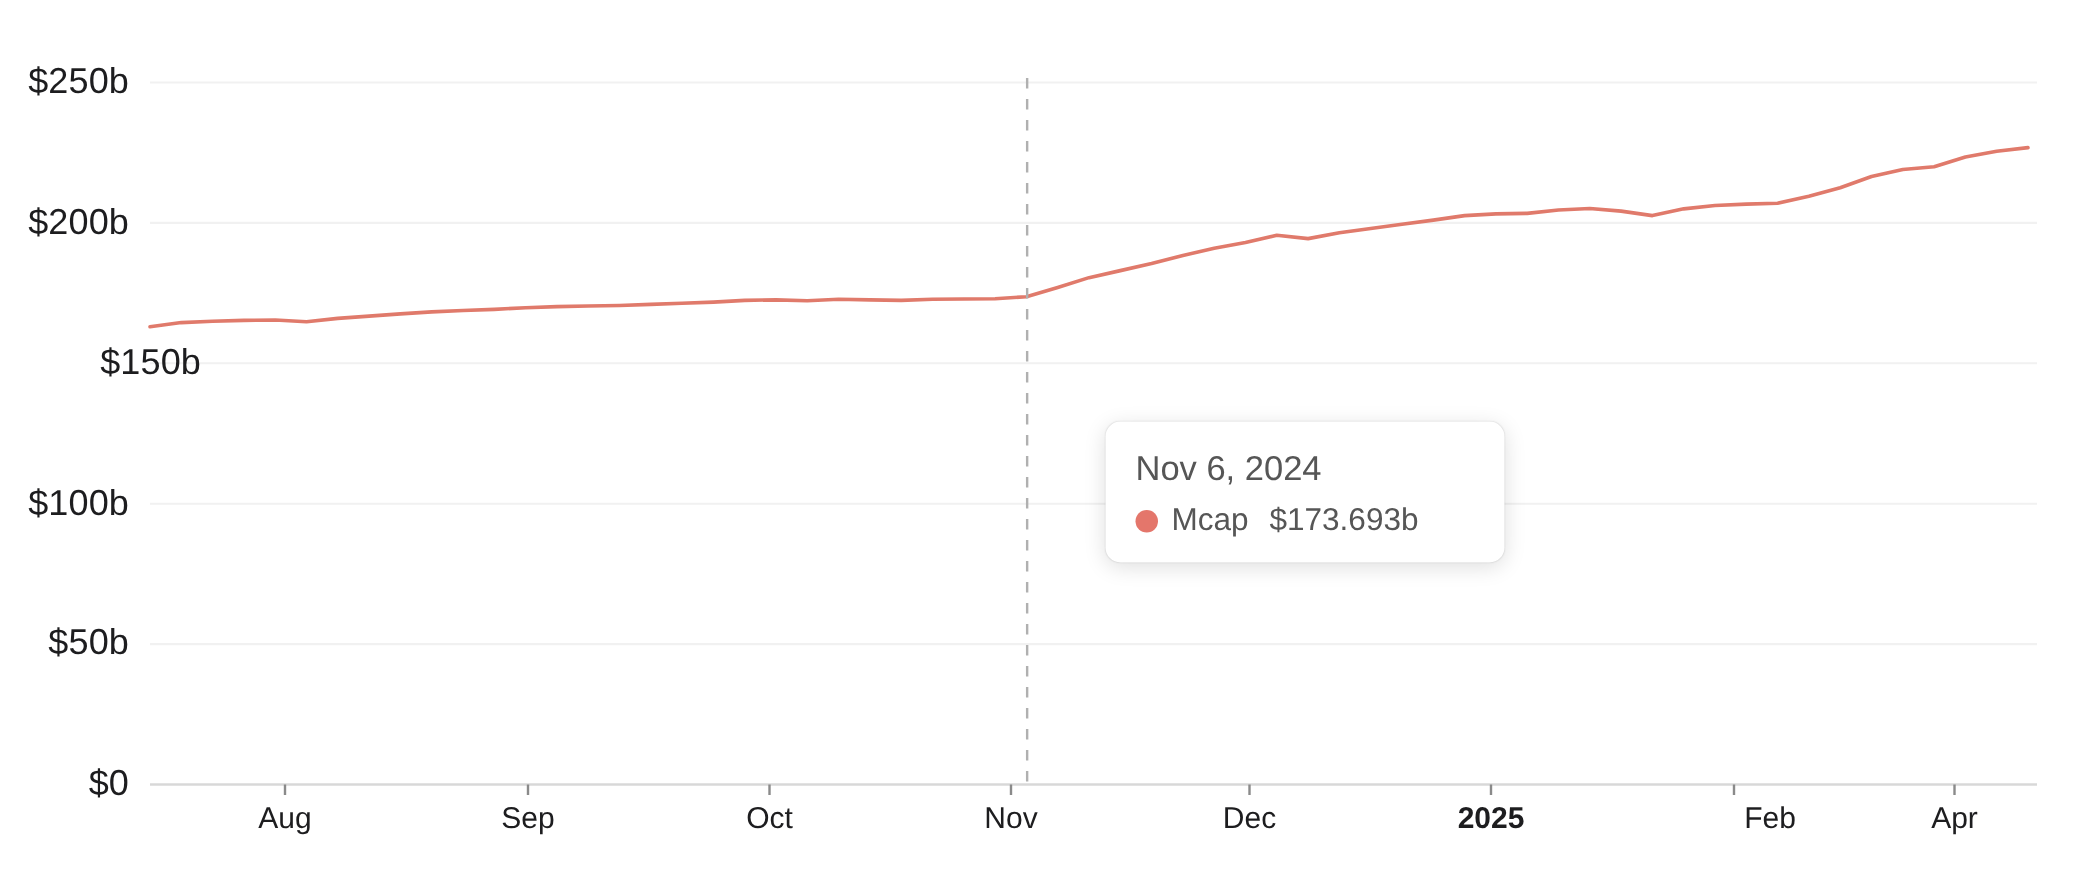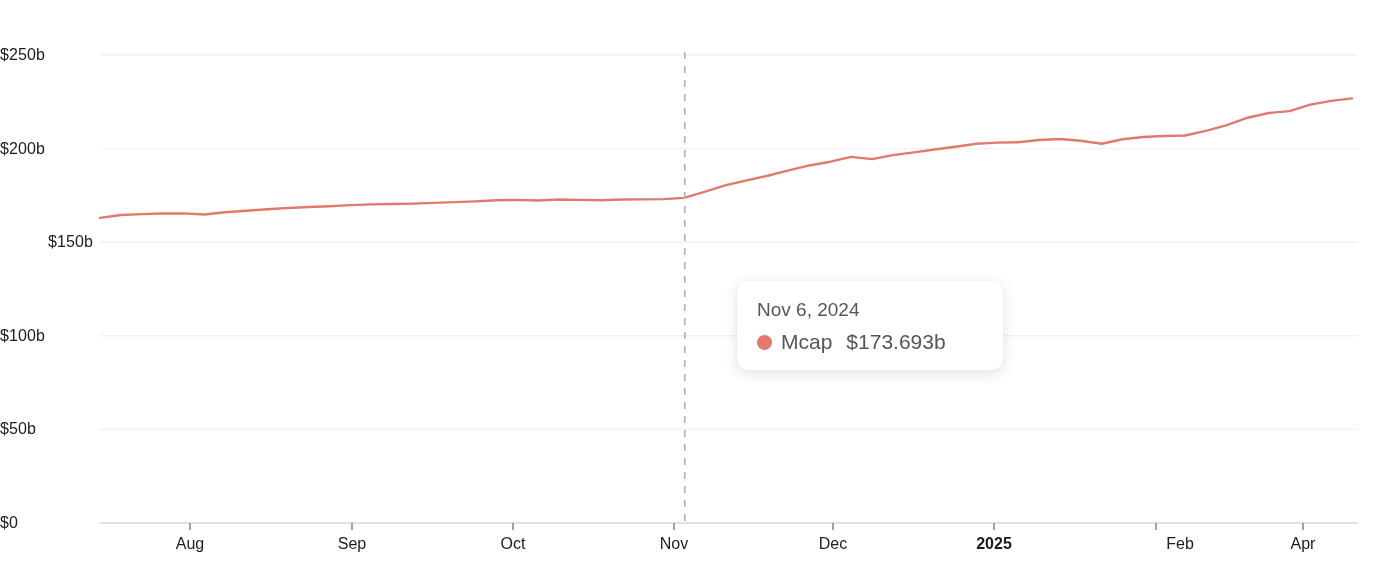--- a/index.html
+++ b/index.html
@@ -8,33 +8,34 @@
     width:1382px;height:581px;overflow:hidden;position:relative;
     font-family:"Liberation Sans","DejaVu Sans",sans-serif;
     -webkit-font-smoothing:antialiased;
   }
   #chart-root{position:absolute;left:0;top:0;width:1382px;height:581px;}
   .layer{position:absolute;left:0;top:0;width:1382px;height:581px;}
 
   
   .ytick{
     position:absolute;
+    text-align:right;
     width:86px;
     left:0;
-    font-size:16px;
+    font-size:24px;
     color:#1d1d1f;
     letter-spacing:.1px;
     transform:translateY(-50%);
     white-space:nowrap;
   }
   
   .xtick{
     position:absolute;
     top:535px;
-    font-size:16px;
+    font-size:20px;
     color:#1d1d1f;
     transform:translateX(-50%);
     white-space:nowrap;
   }
   .xtick.year{font-weight:700;}
 
   
   #watermark{
     position:absolute;
     left:607px;top:252px;
@@ -53,21 +54,21 @@
     position:absolute;
     left:737px;top:281px;
     width:266px;
     box-sizing:border-box;
     padding:18px 20px 16px 20px;
     background:#ffffff;
     border-radius:10px;
     box-shadow:0 3px 14px rgba(0,0,0,.13), 0 0 1px rgba(0,0,0,.10);
   }
   #tooltip .tt-date{
-    font-size:19px;
+    font-size:23px;
     color:#565656;
     margin-bottom:9px;
     white-space:nowrap;
   }
   #tooltip .tt-row{
     display:flex;align-items:center;
     font-size:21px;
     color:#565656;
     white-space:nowrap;
   }

